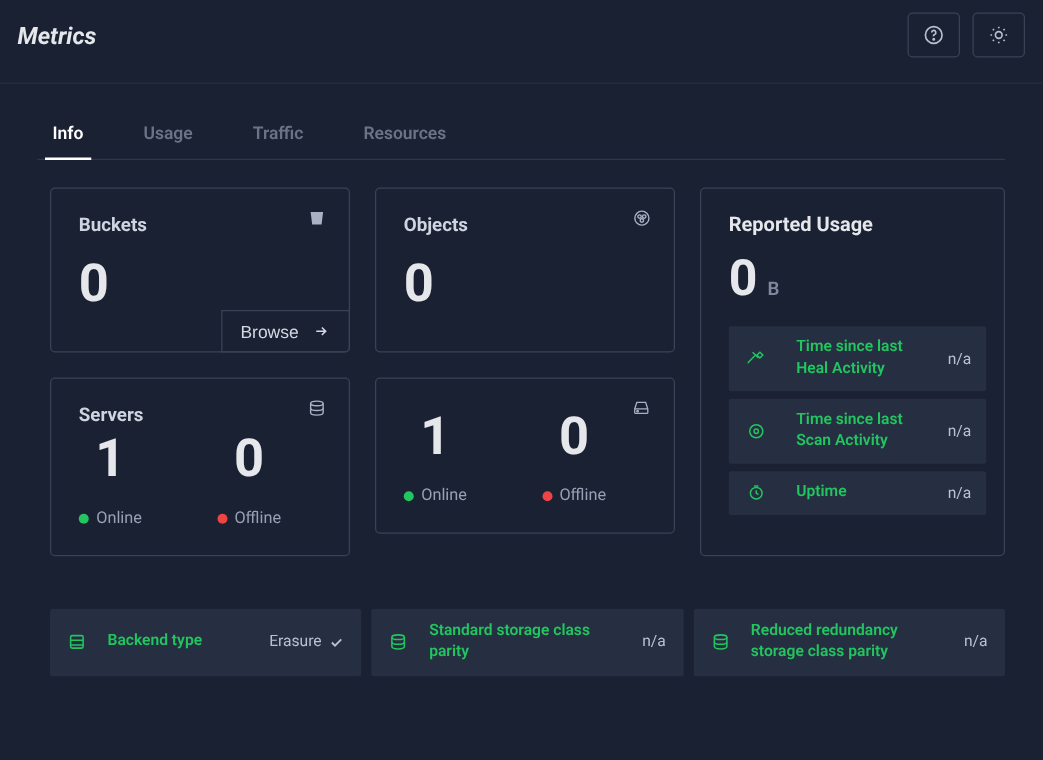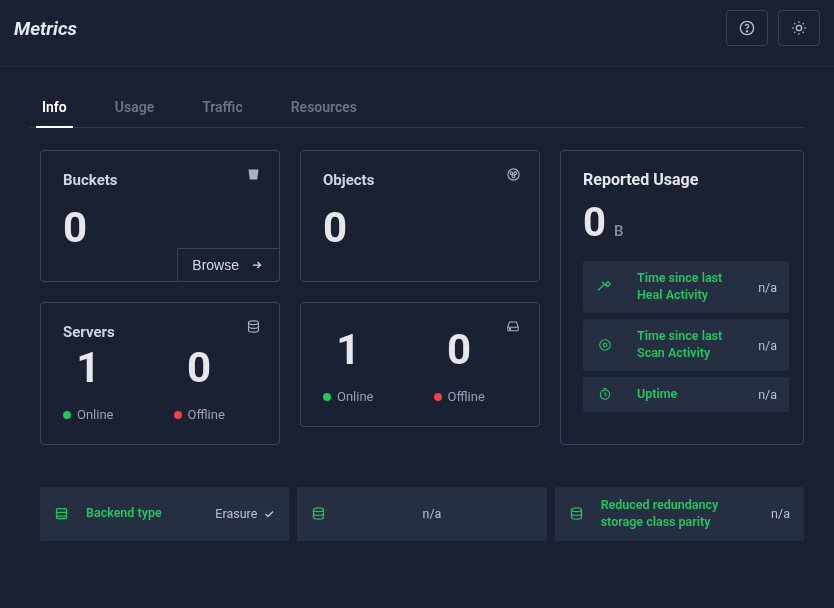--- a/index.html
+++ b/index.html
@@ -412,20 +412,21 @@
       </span>
     </div>
     <div class="info-pill">
       <span class="picon">
         <svg width="15" height="15" viewBox="0 0 24 24" fill="none" stroke="currentColor" stroke-width="2">
             <ellipse cx="12" cy="6" rx="8" ry="3"></ellipse>
             <path d="M4 6v12c0 1.7 3.6 3 8 3s8-1.3 8-3V6"></path>
             <path d="M4 12c0 1.7 3.6 3 8 3s8-1.3 8-3"></path>
           </svg>
       </span>
+      <span class="plabel">Standard storage class parity</span>
       <span class="pval">n/a</span>
     </div>
     <div class="info-pill">
       <span class="picon">
         <svg width="15" height="15" viewBox="0 0 24 24" fill="none" stroke="currentColor" stroke-width="2">
             <ellipse cx="12" cy="6" rx="8" ry="3"></ellipse>
             <path d="M4 6v12c0 1.7 3.6 3 8 3s8-1.3 8-3V6"></path>
             <path d="M4 12c0 1.7 3.6 3 8 3s8-1.3 8-3"></path>
           </svg>
       </span>

